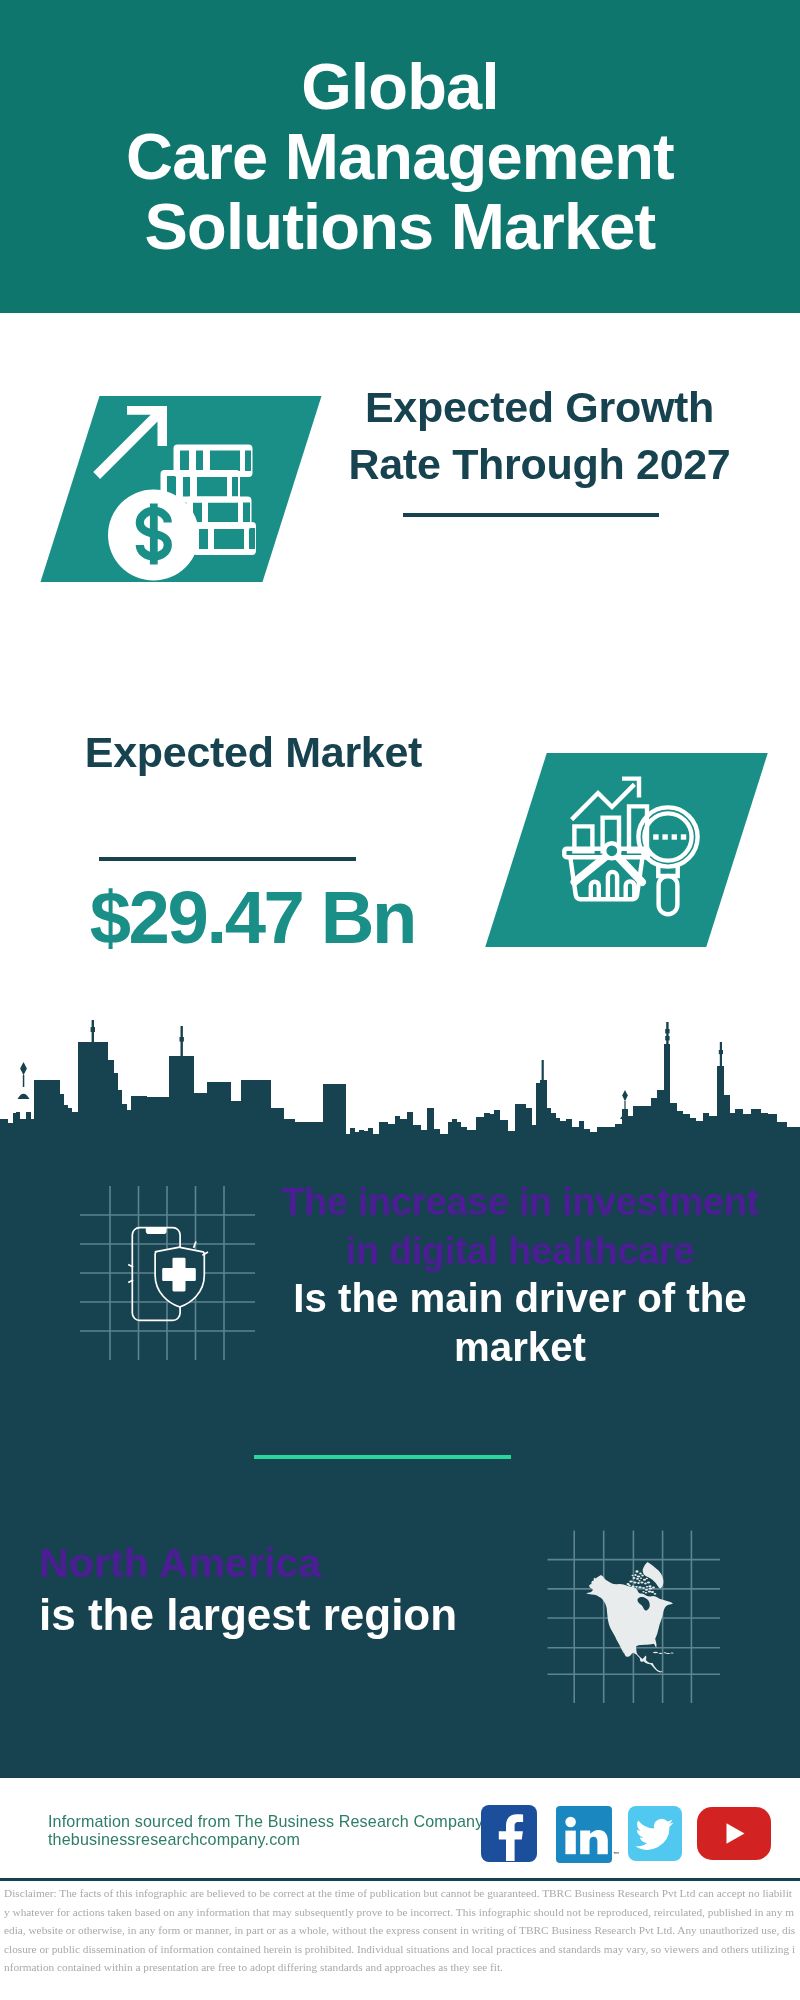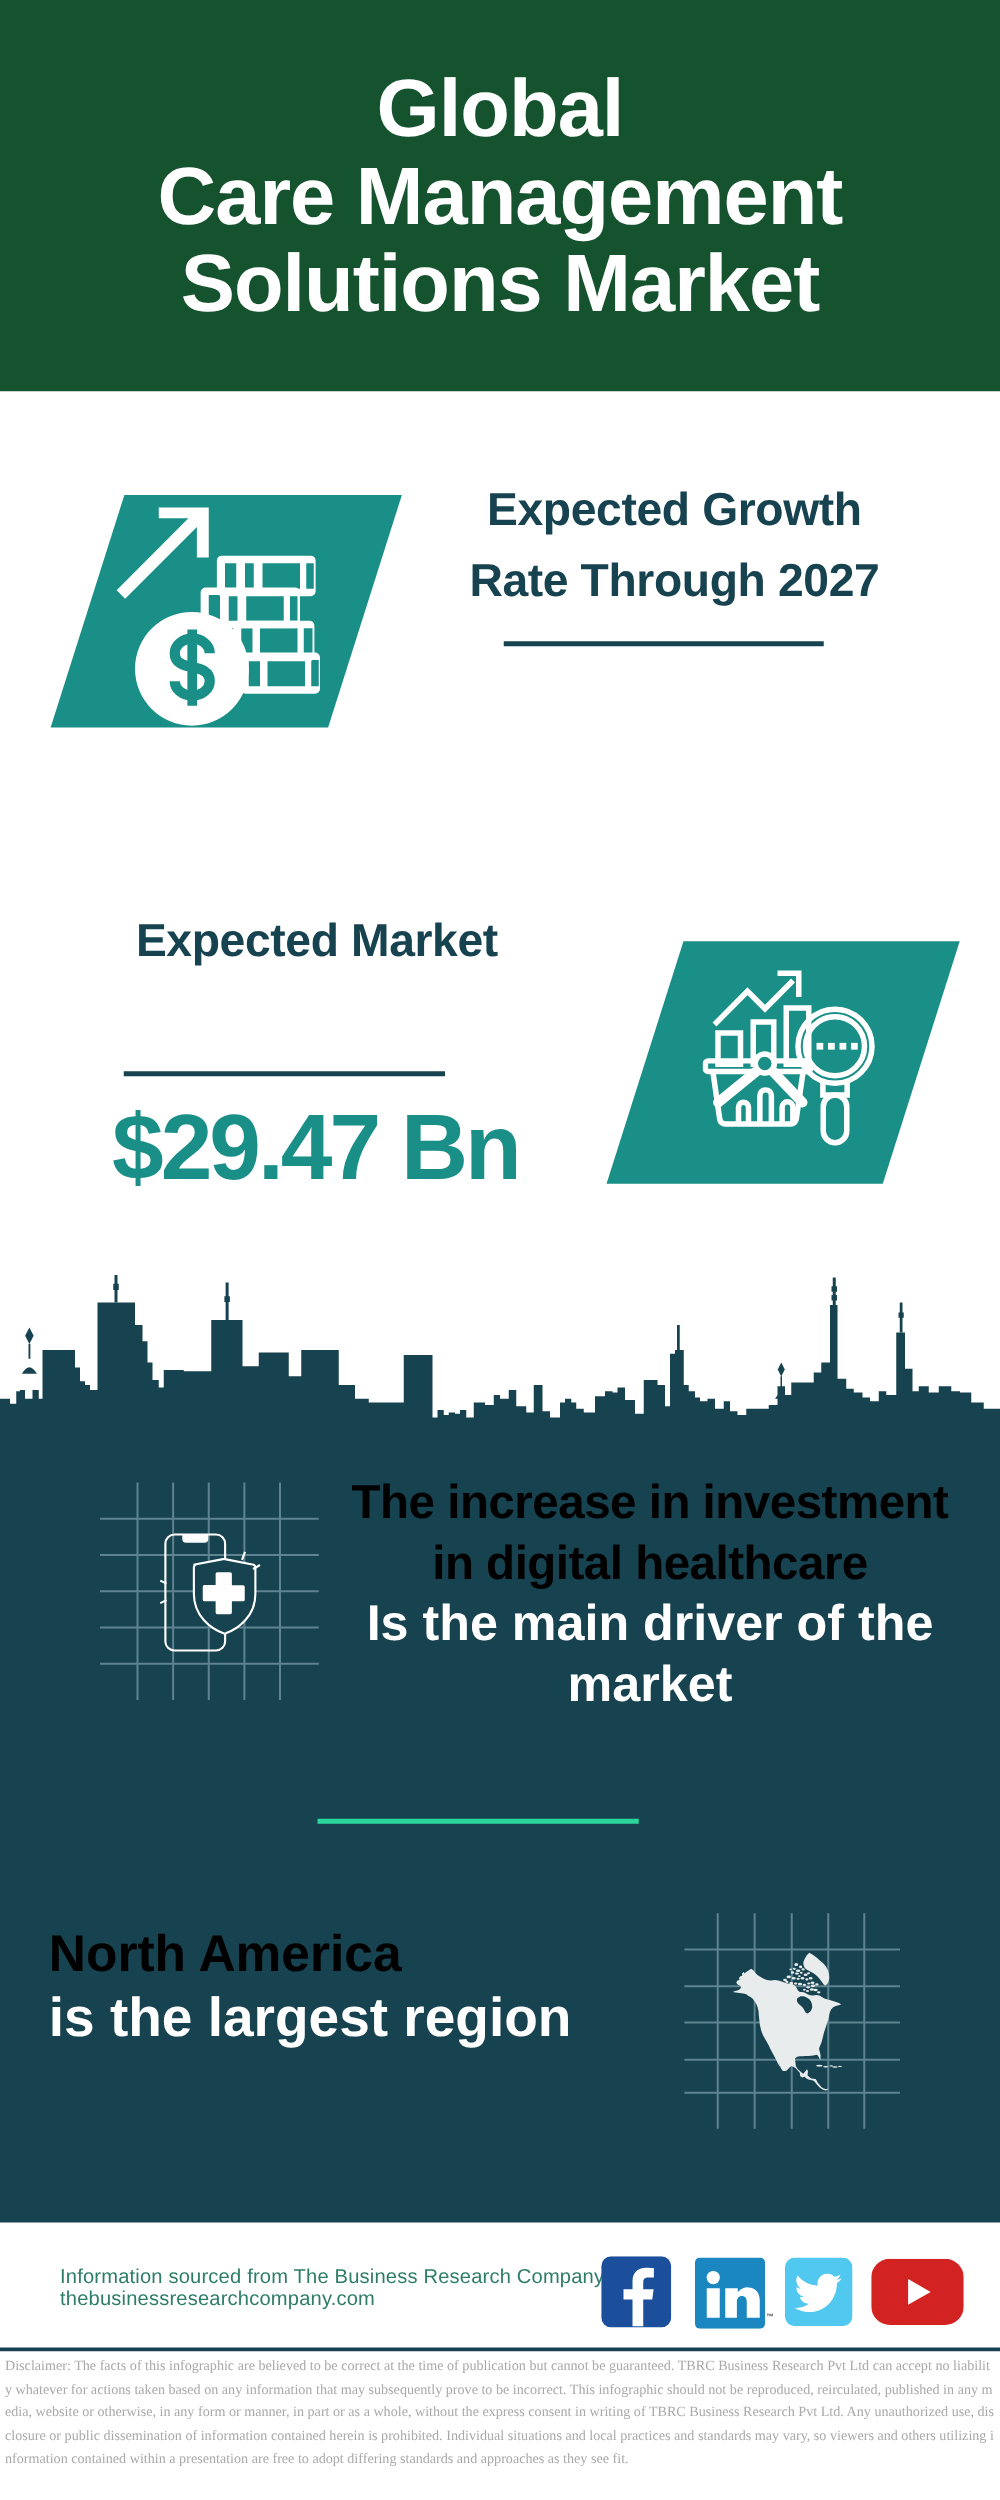--- a/index.html
+++ b/index.html
@@ -1,48 +1,48 @@
 <!DOCTYPE html>
 <html><head>
 <meta charset="utf-8">
 <title>Global Care Management Solutions Market</title>
 <style>
   *{margin:0;padding:0;box-sizing:border-box}
   html,body{width:800px;height:2000px}
   body{font-family:"Liberation Sans",sans-serif;background:#ffffff}
   .page{position:relative;width:800px;height:2000px;overflow:hidden;background:#ffffff}
 
-  .hdr{position:absolute;left:0;top:0;width:800px;height:313px;background:#14532d}
+  .hdr{position:absolute;left:0;top:0;width:800px;height:313px;background:#0f766e}
   .hdr-title{position:absolute;left:0;top:52px;width:800px;text-align:center;color:#ffffff;
              font-size:65px;font-weight:700;line-height:70px;letter-spacing:-0.8px}
   .hdr-title div{white-space:nowrap}
 
   .para{position:absolute;background:#1a8f87;transform:skewX(-17.6deg)}
   .para-1{left:70px;top:396px;width:222px;height:186px}
   .para-2{left:516px;top:753px;width:221px;height:194px}
 
   .ico-abs{position:absolute;display:block}
 
-  .stat-label{position:absolute;color:#17424f;font-size:37px;font-weight:700;line-height:57px;text-align:center;letter-spacing:-0.3px}
+  .stat-label{position:absolute;color:#17424f;font-size:43px;font-weight:700;line-height:57px;text-align:center;letter-spacing:-0.3px}
   .stat-rule{position:absolute;height:4px;background:#17424f}
   .stat-value{position:absolute;color:#1a8f87;font-weight:700;text-align:center;white-space:nowrap}
 
   .s1-label{left:324px;top:379px;width:431px}
   .s1-rule{left:403px;top:513px;width:256px}
   .s1-value{left:324px;top:540px;width:431px;font-size:95.7px;line-height:95.7px;letter-spacing:-5.2px;text-indent:-5.2px}
 
   .s2-label{left:38px;top:724px;width:431px}
   .s2-rule{left:99px;top:857px;width:257px}
   .s2-value{left:28px;top:881px;width:451px;font-size:74.3px;line-height:74.3px;letter-spacing:-2.4px;text-indent:-2.4px}
 
   .darkband{position:absolute;left:0;top:1152px;width:800px;height:626px;background:#17424f}
   .skyline{position:absolute;left:0;top:1008px;width:800px;height:152px;display:block}
   .drv-text{position:absolute;left:262px;top:1178px;width:516px;text-align:center;
             font-size:38px;line-height:48.5px;color:#ffffff;font-weight:400;letter-spacing:-0.4px}
-  .hl{color:#000000;font-weight:700;display:block;white-space:nowrap;font-size:38px}
+  .hl{color:#4c1d95;font-weight:700;display:block;white-space:nowrap;font-size:38px}
   .nr{color:#ffffff;font-weight:700;display:block;white-space:nowrap;font-size:40.2px;letter-spacing:0px}
   .mid-rule{position:absolute;left:254px;top:1455px;width:257px;height:4px;background:#2bd69c}
 
   .reg-text{position:absolute;left:39px;top:1537px;width:516px;text-align:left;
             font-size:44px;line-height:52px;color:#ffffff;font-weight:400}
   .reg-text .hl{font-size:41.2px}
   .reg-text .nr{font-size:44px}
 
   .src{position:absolute;left:48px;top:1813px;color:#2d7d68;font-size:16.1px;line-height:17.5px;font-weight:400;letter-spacing:0.15px}
   .tm{position:absolute;left:613px;top:1851px;font-size:6px;color:#444;font-weight:700;line-height:6px}

